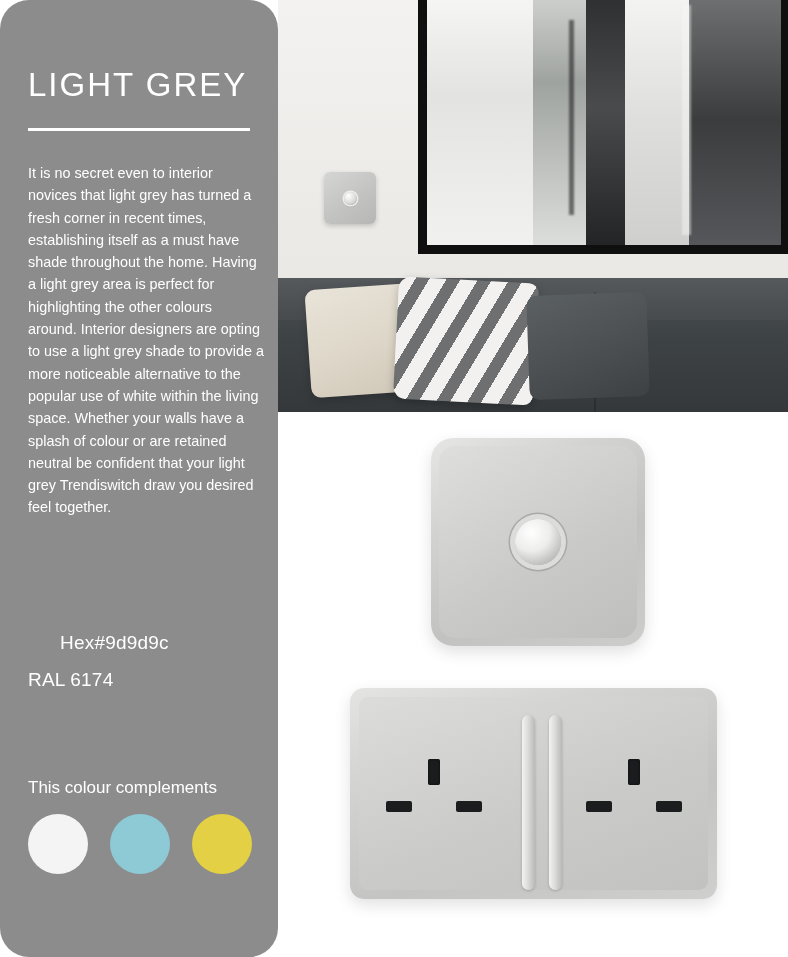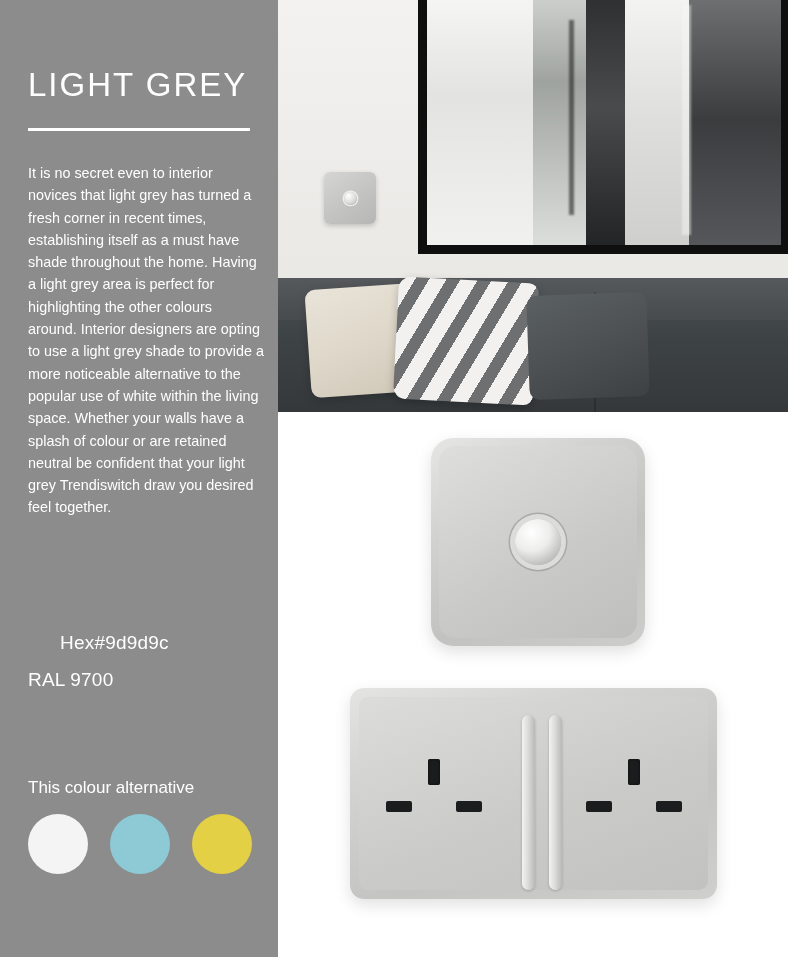--- a/index.html
+++ b/index.html
@@ -24,20 +24,21 @@
 
   
   .sidebar {
     position: absolute;
     left: 0;
     top: 0;
     width: 278px;
     height: 957px;
     background: #8c8c8c;
     box-sizing: border-box;
+    border-radius: 29px;
   }
 
   .sidebar-inner {
     position: absolute;
     left: 28px;
     top: 0;
     width: 238px;
     height: 957px;
   }
 
@@ -378,23 +379,23 @@
     <div class="sidebar-inner">
 
       <div class="title">LIGHT GREY</div>
 
       <div class="title-rule"></div>
 
       <div class="body-copy">It is no secret even to interior novices that light grey has turned a fresh corner in recent times, establishing itself as a must have shade throughout the home. Having a light grey area is perfect for highlighting the other colours around. Interior designers are opting to use a light grey shade to provide a more noticeable alternative to the popular use of white within the living space. Whether your walls have a splash of colour or are retained neutral be confident that your light grey Trendiswitch draw you desired feel together.</div>
 
       <div class="hex-line">Hex#9d9d9c</div>
 
-      <div class="ral-line">RAL 9700</div>
-
-      <div class="complements-label">This colour alternative</div>
+      <div class="ral-line">RAL 6174</div>
+
+      <div class="complements-label">This colour complements</div>
 
       <div class="swatches">
         <div class="swatch" id="sw0" style="background: rgb(244, 244, 244);"></div>
         <div class="swatch" id="sw1" style="background: rgb(142, 202, 214);"></div>
         <div class="swatch" id="sw2" style="background: rgb(227, 208, 68);"></div>
       </div>
 
     </div>
   </div>
 

